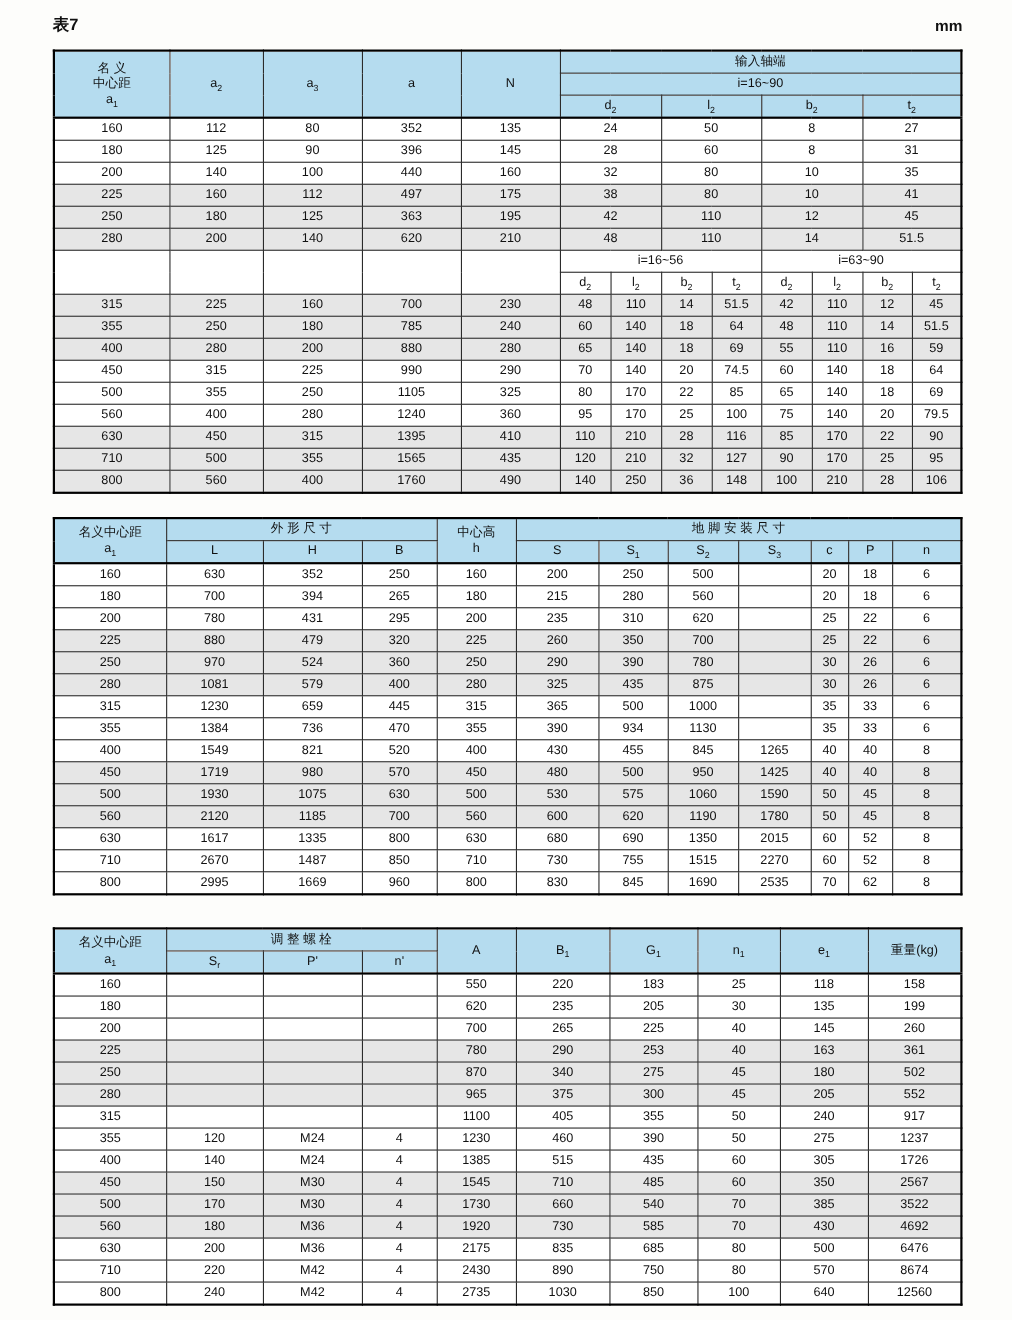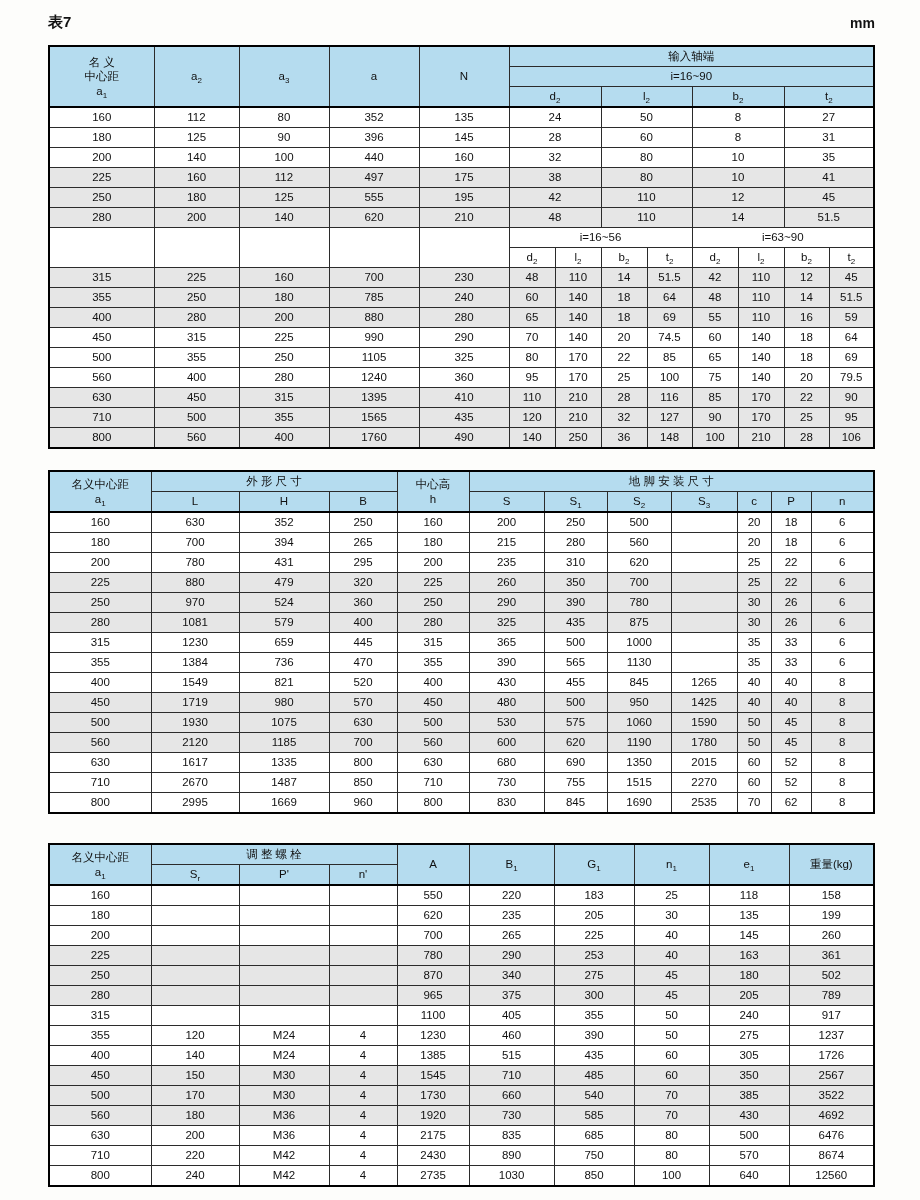--- a/index.html
+++ b/index.html
@@ -127,21 +127,21 @@
         <td>175</td>
         <td colspan="2">38</td>
         <td colspan="2">80</td>
         <td colspan="2">10</td>
         <td colspan="2">41</td>
       </tr>
       <tr class="shade">
         <td>250</td>
         <td>180</td>
         <td>125</td>
-        <td>555</td>
+        <td>363</td>
         <td>195</td>
         <td colspan="2">42</td>
         <td colspan="2">110</td>
         <td colspan="2">12</td>
         <td colspan="2">45</td>
       </tr>
       <tr class="shade">
         <td>280</td>
         <td>200</td>
         <td>140</td>
@@ -453,21 +453,21 @@
         <td>33</td>
         <td>6</td>
       </tr>
       <tr>
         <td>355</td>
         <td>1384</td>
         <td>736</td>
         <td>470</td>
         <td>355</td>
         <td>390</td>
-        <td>565</td>
+        <td>934</td>
         <td>1130</td>
         <td></td>
         <td>35</td>
         <td>33</td>
         <td>6</td>
       </tr>
       <tr>
         <td>400</td>
         <td>1549</td>
         <td>821</td>
@@ -665,21 +665,21 @@
       <tr class="shade">
         <td>280</td>
         <td></td>
         <td></td>
         <td></td>
         <td>965</td>
         <td>375</td>
         <td>300</td>
         <td>45</td>
         <td>205</td>
-        <td>789</td>
+        <td>552</td>
       </tr>
       <tr>
         <td>315</td>
         <td></td>
         <td></td>
         <td></td>
         <td>1100</td>
         <td>405</td>
         <td>355</td>
         <td>50</td>

